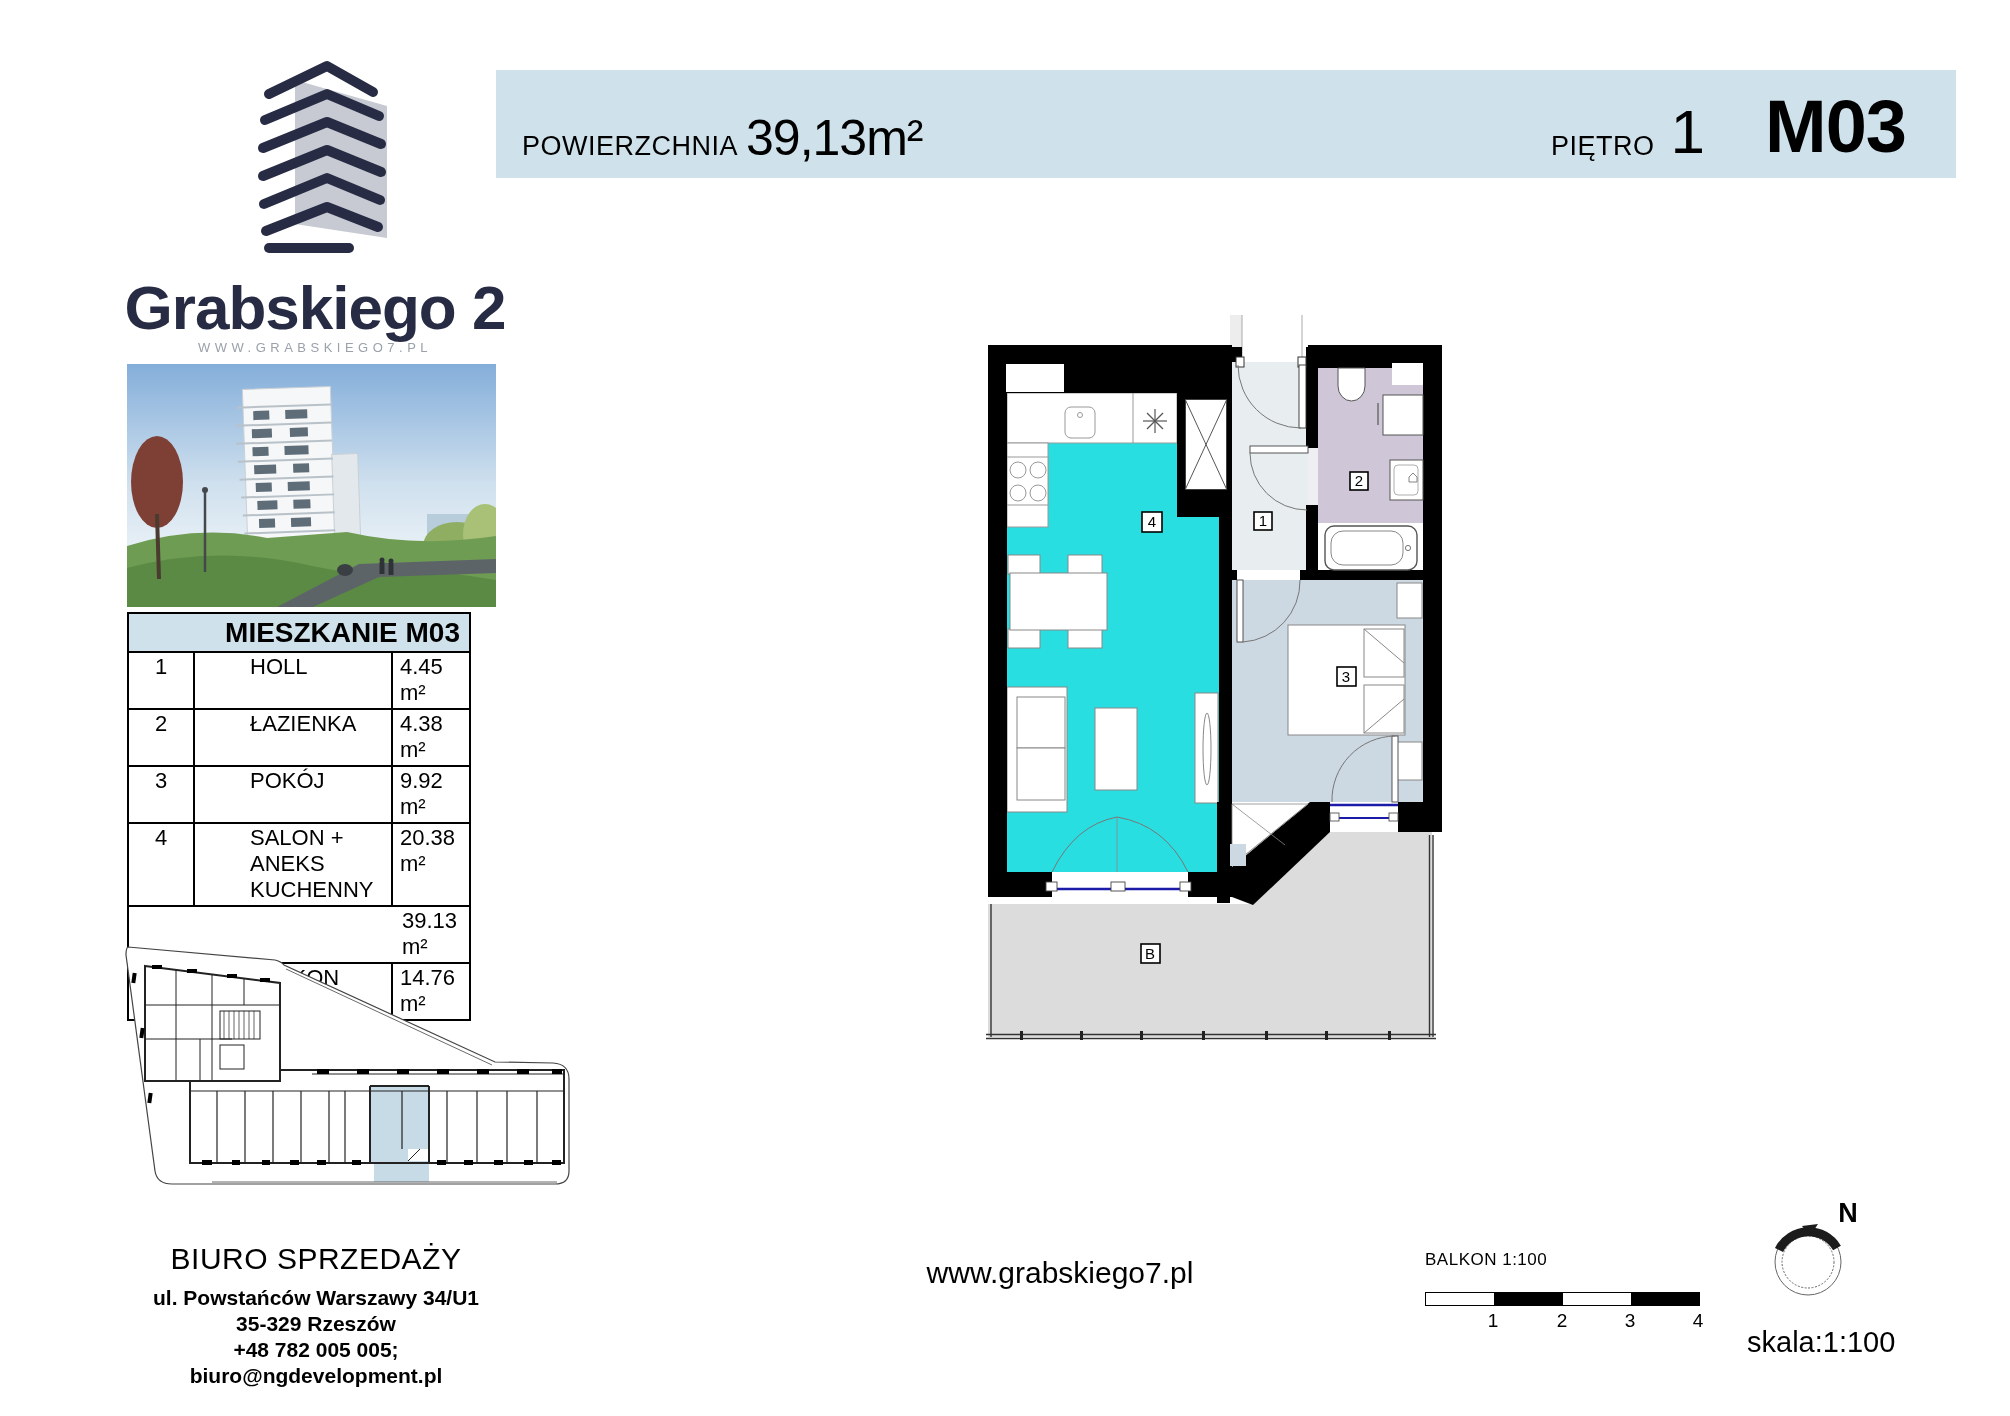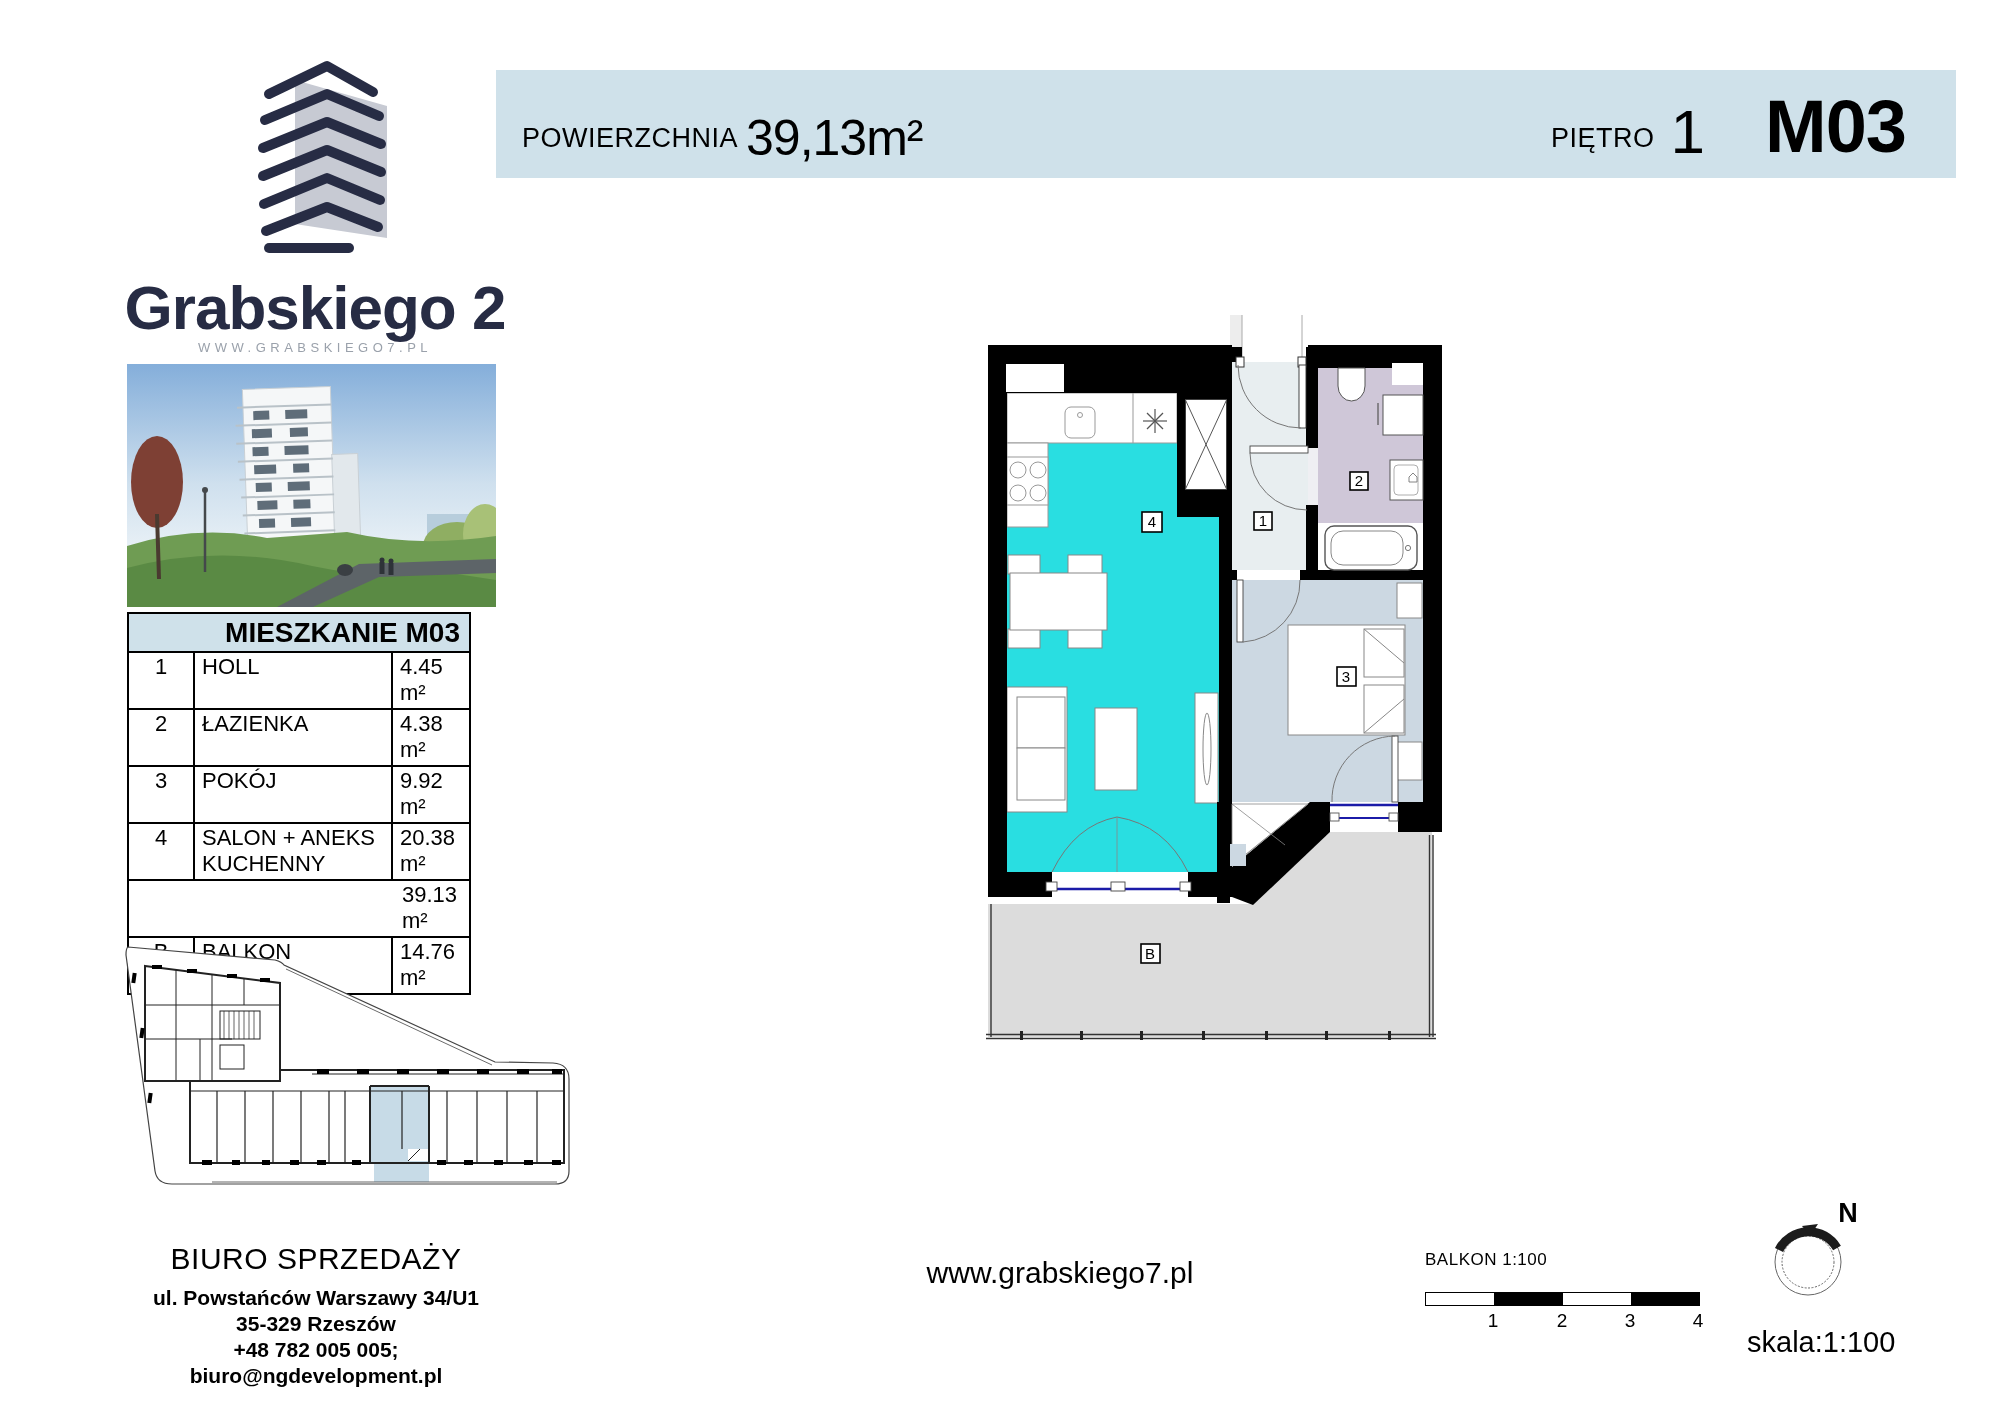--- a/index.html
+++ b/index.html
@@ -6,21 +6,21 @@
   body{
     width:2010px;height:1416px;position:relative;background:#ffffff;
     font-family:"Liberation Sans","DejaVu Sans",sans-serif;color:#000;overflow:hidden;
   }
   
   .hbar{
     position:absolute;left:496px;top:70px;width:1460px;height:108px;
     background:var(--header_bg);display:flex;align-items:flex-end;
     padding:0 50px 16px 26px;box-sizing:border-box;
   }
-  .hbar .small-label{font-size:27px;letter-spacing:.5px;margin-bottom:8px;}
+  .hbar .small-label{font-size:27px;letter-spacing:.5px;}
   .hbar .area-value{font-size:50px;letter-spacing:-1px;margin-left:8px;line-height:.95;}
   .hbar .right{margin-left:auto;display:flex;align-items:flex-end;}
   .hbar .floor-value{font-size:62px;margin:0 60px 0 16px;line-height:.95;}
   .hbar .unit-code{font-size:74px;font-weight:bold;letter-spacing:-1px;line-height:.95;}
   
   .logo{position:absolute;left:237px;top:50px;}
   .brand-name{
     position:absolute;left:105px;top:272px;width:420px;text-align:center;
     font-size:62px;font-weight:bold;color:var(--navy);letter-spacing:-1px;
   }
@@ -35,21 +35,21 @@
   .ut-header{
     height:41px;background:var(--header_bg);border:2px solid #000;box-sizing:border-box;
     display:flex;align-items:center;justify-content:flex-end;padding-right:9px;
     font-size:28px;font-weight:600;
   }
   .ut-body{border:2px solid #000;border-top:none;box-sizing:border-box;}
   .ut-row{display:grid;grid-template-columns:66px 198px 1fr;border-bottom:2px solid #000;}
   .ut-row:last-child{border-bottom:none;}
   .ut-row>div{padding:1px 0 2px 0;}
   .c-no{text-align:center;border-right:2px solid #000;}
-  .c-name{padding-left:7px !important;border-right:2px solid #000;line-height:1.18;}
+  .c-name{padding-left:7px !important;border-right:2px solid #000;line-height:1.18;margin-left:48px;}
   .c-area{padding-left:7px !important;}
   .ut-total{display:block;padding:1px 0 2px 273px;border-bottom:2px solid #000;}
   
   .contact{position:absolute;left:106px;top:1242px;width:420px;text-align:center;}
   .contact .c-title{font-size:30px;letter-spacing:.5px;margin-bottom:9px;}
   .contact .c-line{font-size:21px;font-weight:bold;line-height:26px;}
   
   .site-footer{position:absolute;left:880px;top:1256px;width:360px;text-align:center;font-size:30px;}
   .scaleblock{position:absolute;left:1425px;top:1250px;width:290px;}
   .scaleblock .s-label{font-size:17px;letter-spacing:.5px;}

